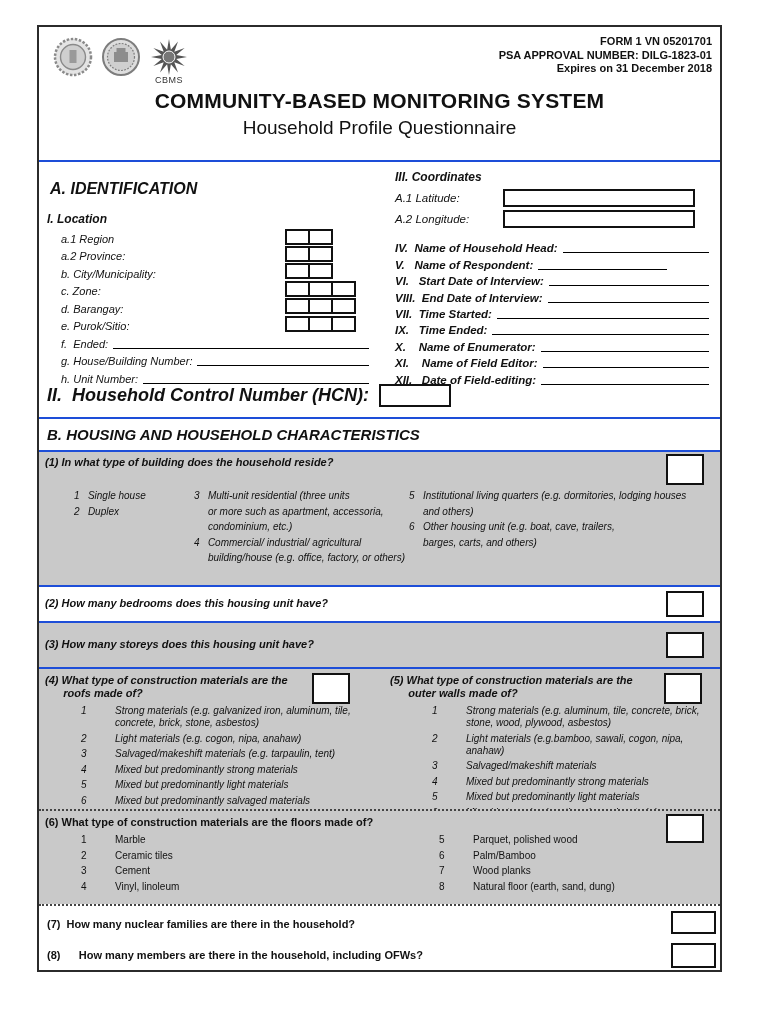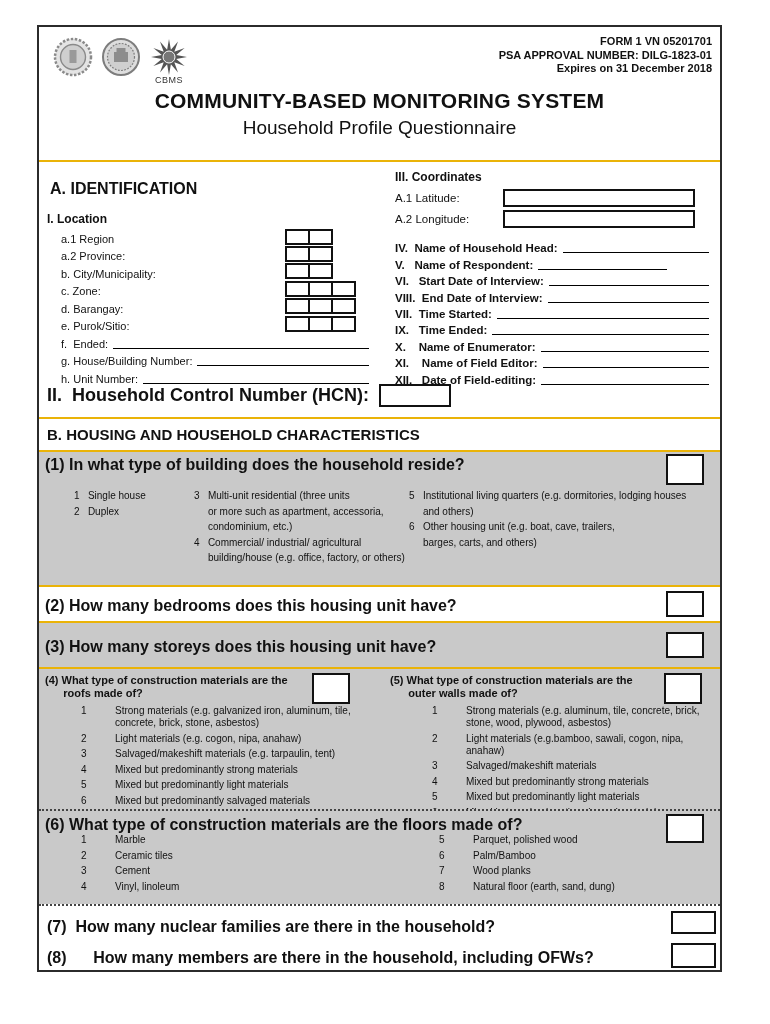--- a/index.html
+++ b/index.html
@@ -1,19 +1,19 @@
 <!DOCTYPE html>
 <html><head>
 <meta charset="utf-8">
 <style>
   * { box-sizing: border-box; margin: 0; padding: 0; }
   html,body { width:770px; height:1024px; background:#fff; font-family:"Liberation Sans","DejaVu Sans",sans-serif; color:#111; }
   .page { position:absolute; left:37px; top:25px; width:685px; height:947px; border:2px solid #2b2b2b; background:#fff; }
   .sec { position:relative; width:100%; overflow:hidden; }
-  .bt  { border-top:2px solid #eab308; }
+  .bt  { border-top:2px solid #1d4ed8;font-style:italic; }
   .btd { border-top:2px dotted #444; }
   .gray { background:#c9c9c9; }
 
   
   .header { height:133px; }
   .logos { position:absolute; left:14px; top:10px; display:flex; gap:8px; align-items:flex-start; }
   .logo-wrap { display:flex; flex-direction:column; align-items:center; }
   .cbms-label { font-size:9px; color:#333; margin-top:-2px; letter-spacing:0.5px; }
   .form-meta { position:absolute; right:8px; top:8px; text-align:right; font-weight:bold; font-size:11px; line-height:13.5px; }
   .titles { position:absolute; left:0; right:0; top:62px; text-align:center; }
@@ -41,21 +41,21 @@
   .interview { position:absolute; left:356px; top:76px; width:322px; font-size:11.5px; font-weight:bold; }
   .iv-row { display:flex; align-items:flex-end; height:16.4px;text-align:center; }
   .iv-row .lbl { white-space:pre; }
   .iv-row .wline { margin-right:8px; }
 
   
   .b-band { height:33px; display:flex; align-items:center; padding-left:8px; font-size:15px; font-weight:bold; }
 
   
   .q-box { position:absolute; border:2px solid #111; background:#fff; width:38px; height:26px; }
-  .q-title { font-size:16px; font-weight:bold; }
+  .q-title { font-size:11px; font-weight:bold; }
 
   .q1 { height:135px; }
   .q1 .q-title { position:absolute; left:6px; top:4px; }
   .q1-box { right:16px; top:2px; height:31px; }
   .q1-col { position:absolute; top:36px; font-size:10px; line-height:15.5px; white-space:pre; }
   .q1-c1 { left:35px; } .q1-c2 { left:155px; } .q1-c3 { left:370px; }
 
   .q2 { height:36px; } .q2 .q-title { position:absolute; left:6px; top:10px; }
   .q2-box { right:16px; top:4px; }
   .q3 { height:46px; } .q3 .q-title { position:absolute; left:6px; top:15px; }

